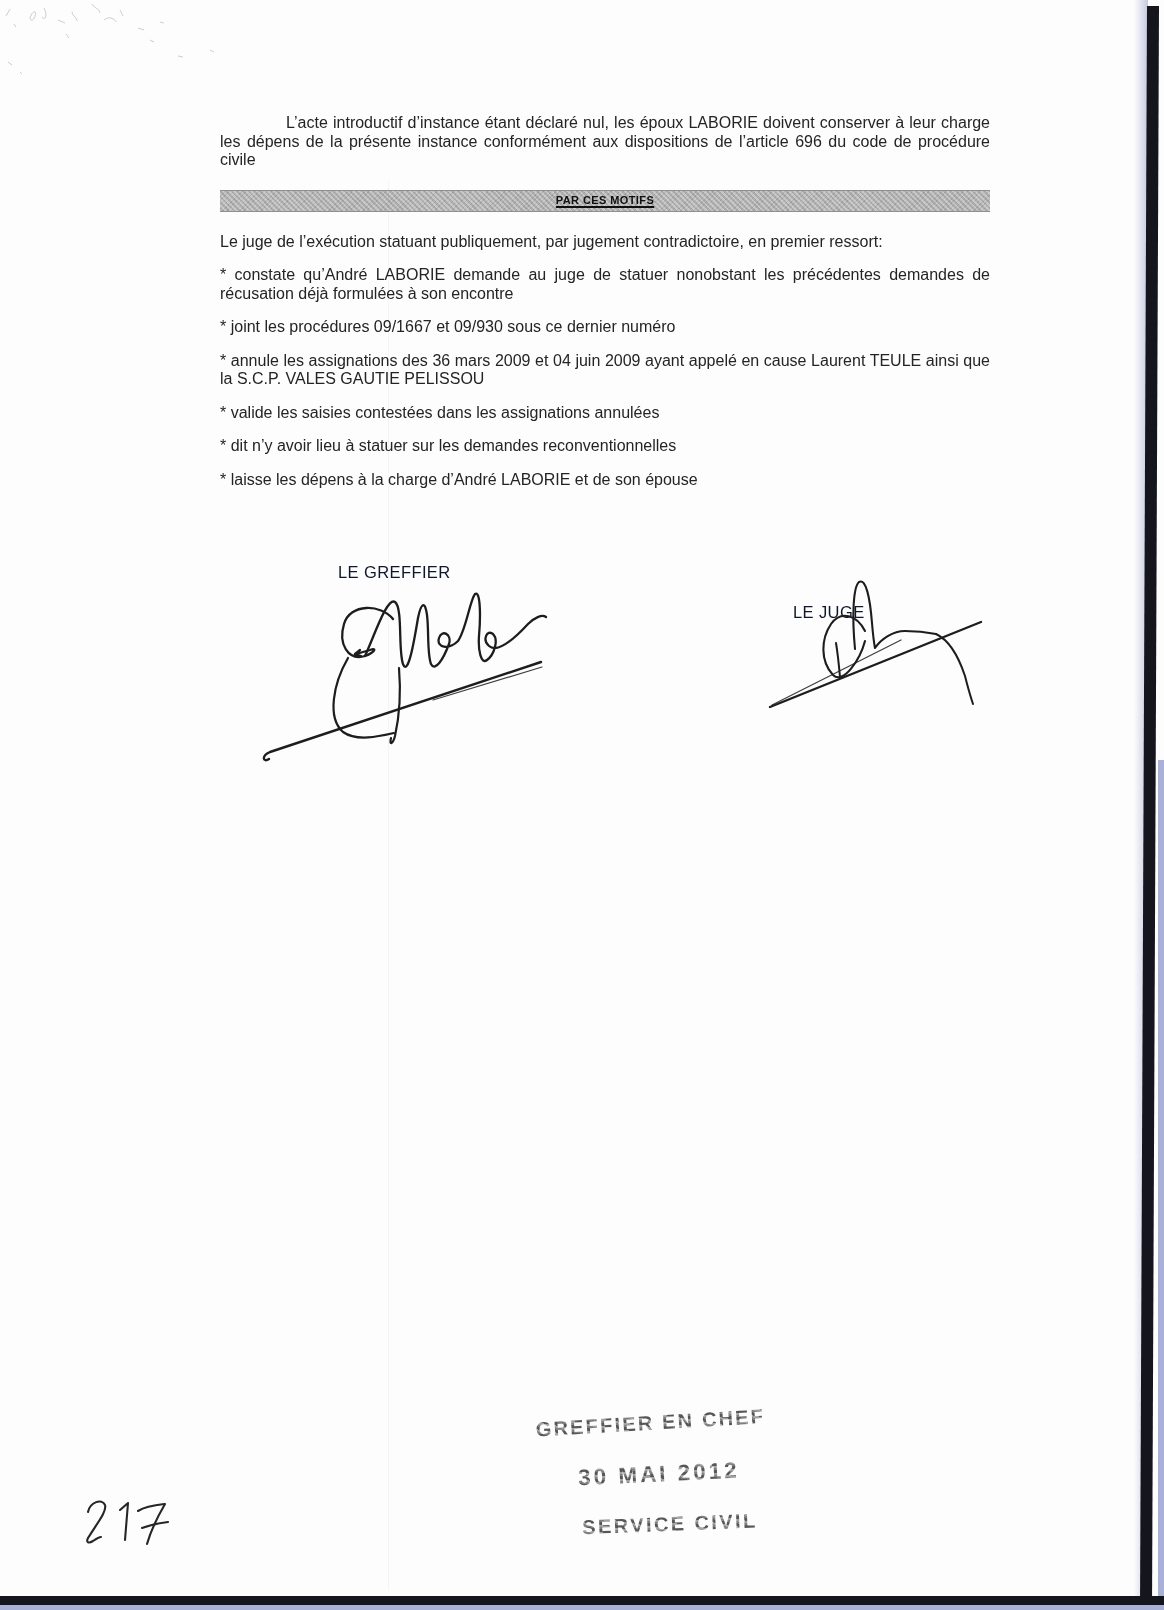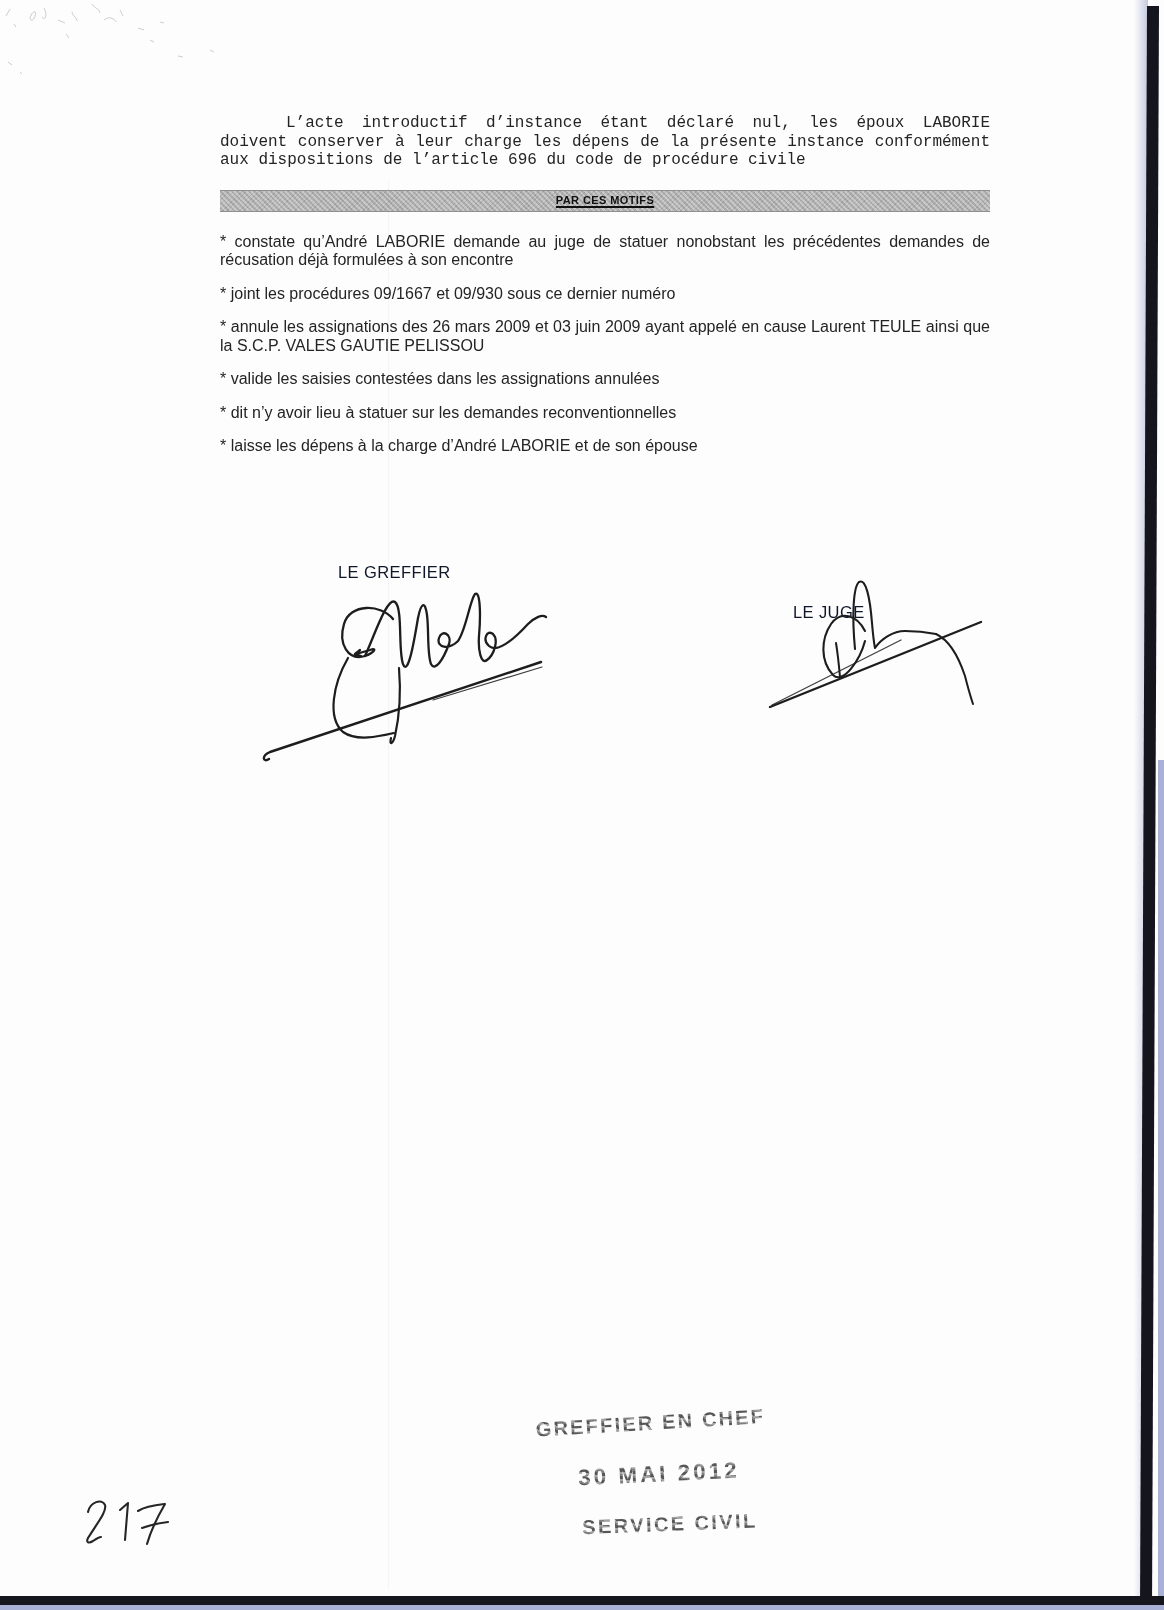--- a/index.html
+++ b/index.html
@@ -8,21 +8,21 @@
     background:#fdfdfe;
     font-family:"Liberation Sans", sans-serif;
     color:#242424;
   }
   
   .content{
     position:absolute;left:220px;top:114px;width:770px;
     font-size:16px;line-height:18.5px;color:#242424;
   }
   .content p{margin:0 0 15px;text-align:justify;}
-  .intro{text-indent:66px;margin-bottom:20px !important;font-family:Liberation Mono, monospace;}
+  .intro{text-indent:66px;margin-bottom:20px !important;}
   .opening{margin-bottom:15px;}
   
   .band{
     height:22px;margin:0 0 21px;
     background:
       repeating-linear-gradient(45deg, rgba(255,255,255,0.22) 0 2px, rgba(0,0,0,0.06) 2px 4px),
       repeating-linear-gradient(-45deg, rgba(120,120,120,0.25) 0 1px, rgba(190,190,190,0.25) 1px 3px),
       #b9b9b9;
     box-shadow:inset 0 1px 0 #8f8f8f, inset 0 -1px 0 #8f8f8f;
     display:flex;align-items:center;justify-content:center;
@@ -74,24 +74,25 @@
     <path d="M6 16 l4 -7 M14 24 l2 3 M30 18 c2 -7 7 -9 5 -2 c-1 4 -4 6 -5 2 M44 8 c4 8 1 13 -2 9 M58 20 l7 3 M72 12 c1 5 4 4 5 9 M92 4 c3 5 7 4 8 9 M104 20 c5 -4 10 -2 12 2 M120 10 l3 6 M138 28 l6 2 M160 22 l4 1 M8 62 l4 3 M20 72 l2 2 M178 56 l5 1 M210 50 l4 2 M150 40 l4 2 M66 34 l3 4"></path>
   </svg>
 
   <div class="content">
     <p class="intro">L’acte introductif d’instance étant déclaré nul, les époux LABORIE doivent conserver à leur charge les dépens de la présente instance conformément aux dispositions de l’article 696 du code de procédure civile</p>
 
     <div class="band">
       <span class="band-title">PAR CES MOTIFS</span>
     </div>
 
+    <p class="opening">Le juge de l’exécution statuant publiquement, par jugement  contradictoire, en premier ressort:</p>
 
     <p>* constate qu’André LABORIE demande au juge de statuer nonobstant les précédentes demandes de récusation déjà formulées à son encontre</p>
     <p>* joint les procédures 09/1667 et 09/930 sous ce dernier numéro</p>
-    <p>* annule les assignations des 26 mars 2009 et 03 juin 2009 ayant appelé en cause Laurent TEULE ainsi que la S.C.P. VALES GAUTIE PELISSOU</p>
+    <p>* annule les assignations des 36 mars 2009 et 04 juin 2009 ayant appelé en cause Laurent TEULE ainsi que la S.C.P. VALES GAUTIE PELISSOU</p>
     <p>* valide les saisies contestées dans les assignations annulées</p>
     <p>* dit n’y avoir lieu à statuer sur les demandes reconventionnelles</p>
     <p>* laisse les dépens à la charge d’André LABORIE et de son épouse</p>
   </div>
 
   <span class="sig-label greffier">LE GREFFIER</span>
   <span class="sig-label juge">LE JUGE</span>
 
   <svg class="sig-svg" style="left:253px;top:572px;" width="300" height="200" viewBox="0 0 300 200" aria-hidden="true">
     <path stroke-width="2.3" d="M140 47 C 128 32, 97 31, 91 52 C 85 72, 95 89, 112 84 C 121 81, 125 75, 117 78 L 103 82 M107 78 l-5 4 l6 2"></path>

